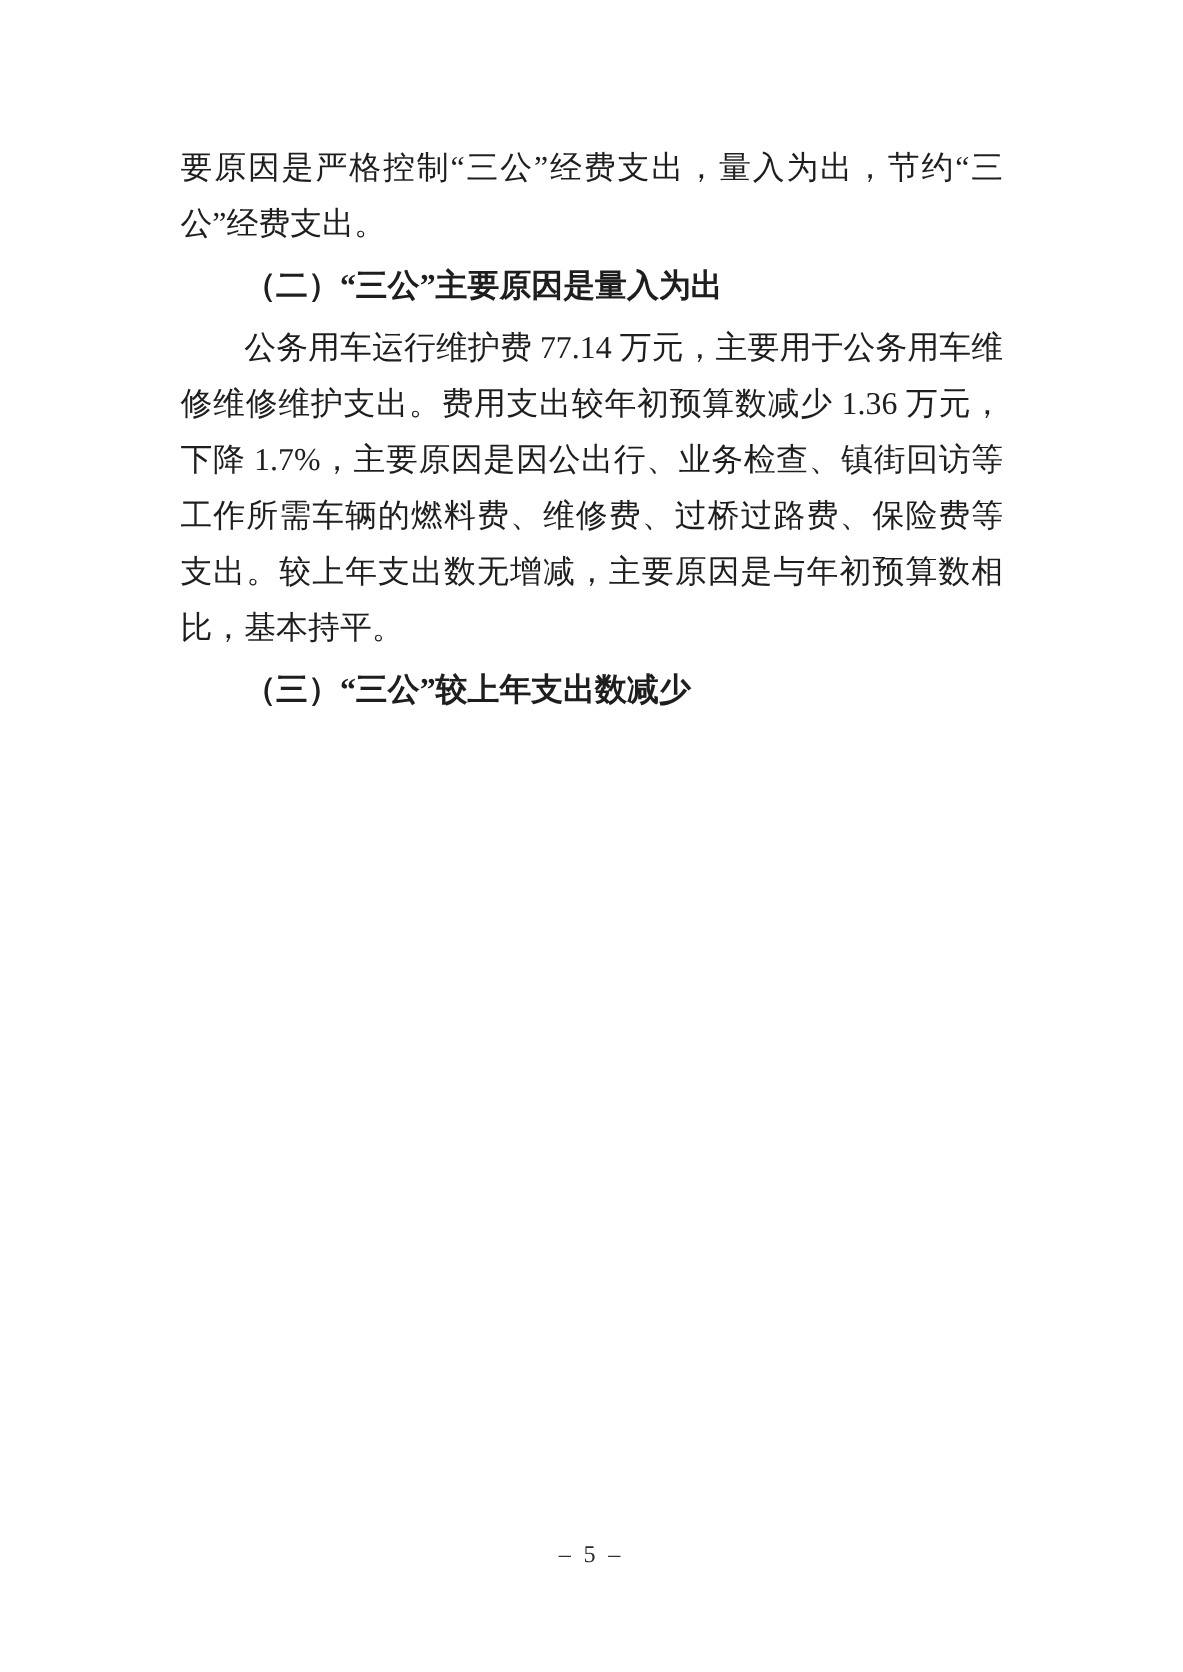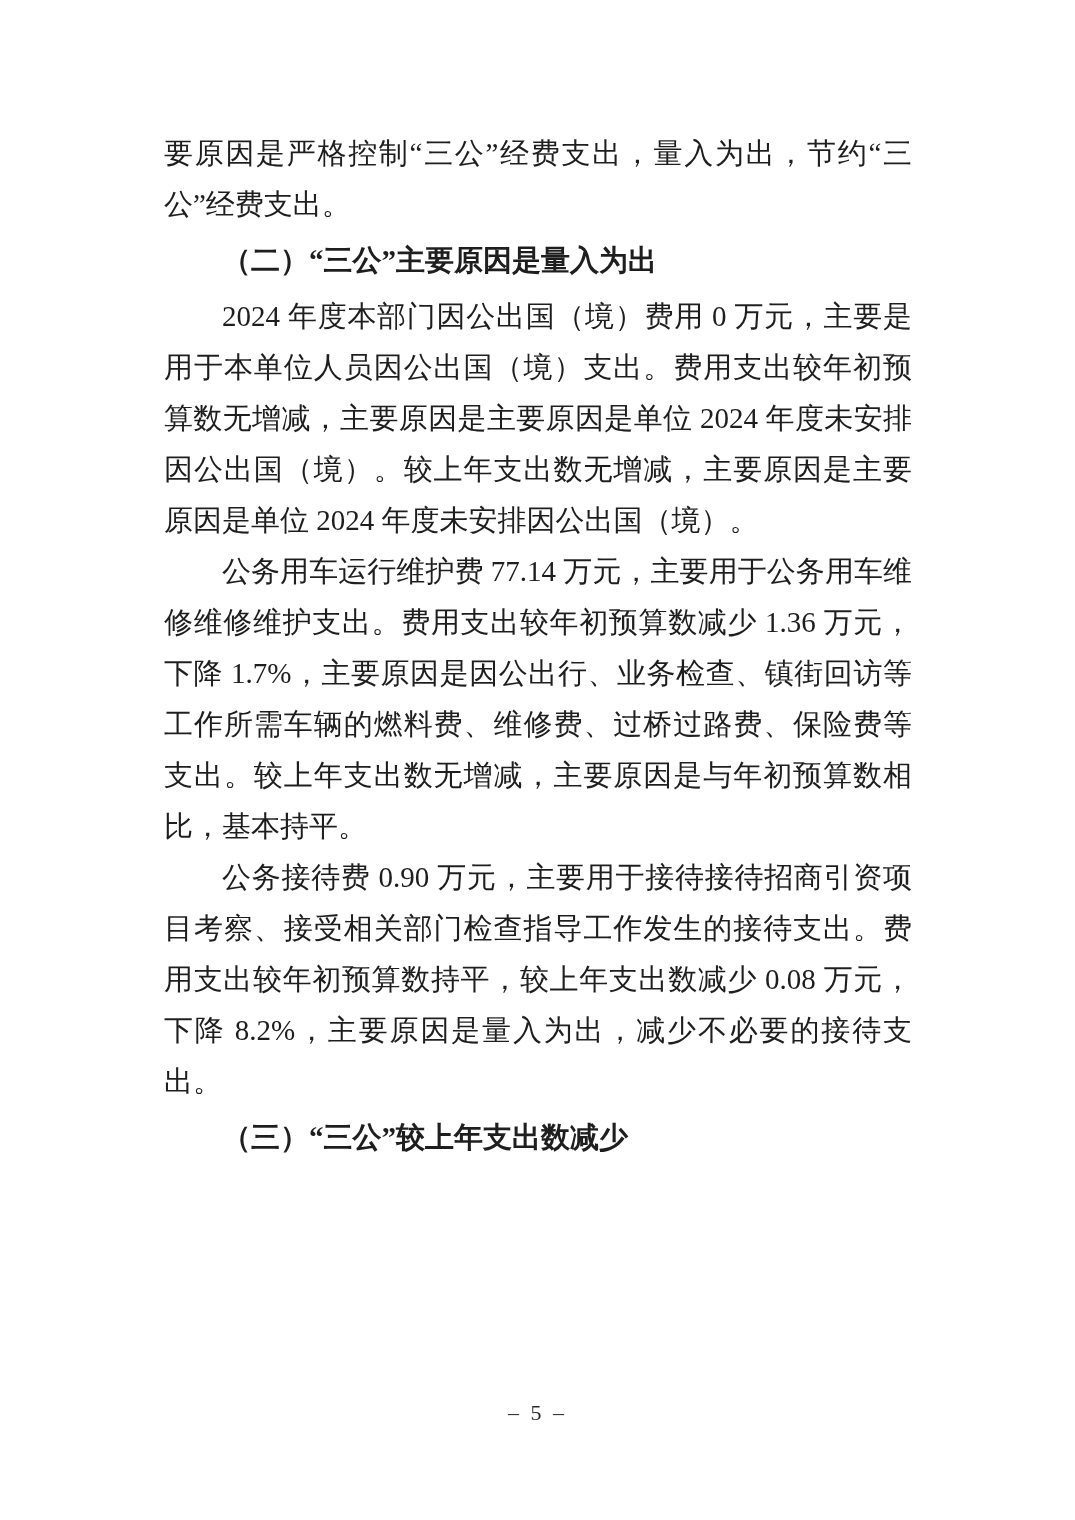--- a/index.html
+++ b/index.html
@@ -60,20 +60,18 @@
     letter-spacing: 3px;
   }
 </style>
 </head>
 <body>
 
 <div class="page">
   <div class="content">
     <p class="para no-indent">要原因是严格控制“三公”经费支出，量入为出，节约“三公”经费支出。</p>
     <h3 class="heading">（二）“三公”主要原因是量入为出</h3>
-    <p class="para">2024 年度本部门因公出国（境）费用 0 万元，主要是用于本单位人员因公出国（境）支出。费用支出较年初预算数无增减，主要原因是主要原因是单位 2024 年度未安排因公出国（境）。较上年支出数无增减，主要原因是主要原因是单位 2024 年度未安排因公出国（境）。</p>
     <p class="para">公务用车运行维护费 77.14 万元，主要用于公务用车维修维修维护支出。费用支出较年初预算数减少 1.36 万元，下降 1.7%，主要原因是因公出行、业务检查、镇街回访等工作所需车辆的燃料费、维修费、过桥过路费、保险费等支出。较上年支出数无增减，主要原因是与年初预算数相比，基本持平。</p>
-    <p class="para">公务接待费 0.90 万元，主要用于接待接待招商引资项目考察、接受相关部门检查指导工作发生的接待支出。费用支出较年初预算数持平，较上年支出数减少 0.08 万元，下降 8.2%，主要原因是量入为出，减少不必要的接待支出。</p>
     <h3 class="heading">（三）“三公”较上年支出数减少</h3>
   </div>
 
   <div class="footer">– 5 –</div>
 </div>
 
 </body></html>

